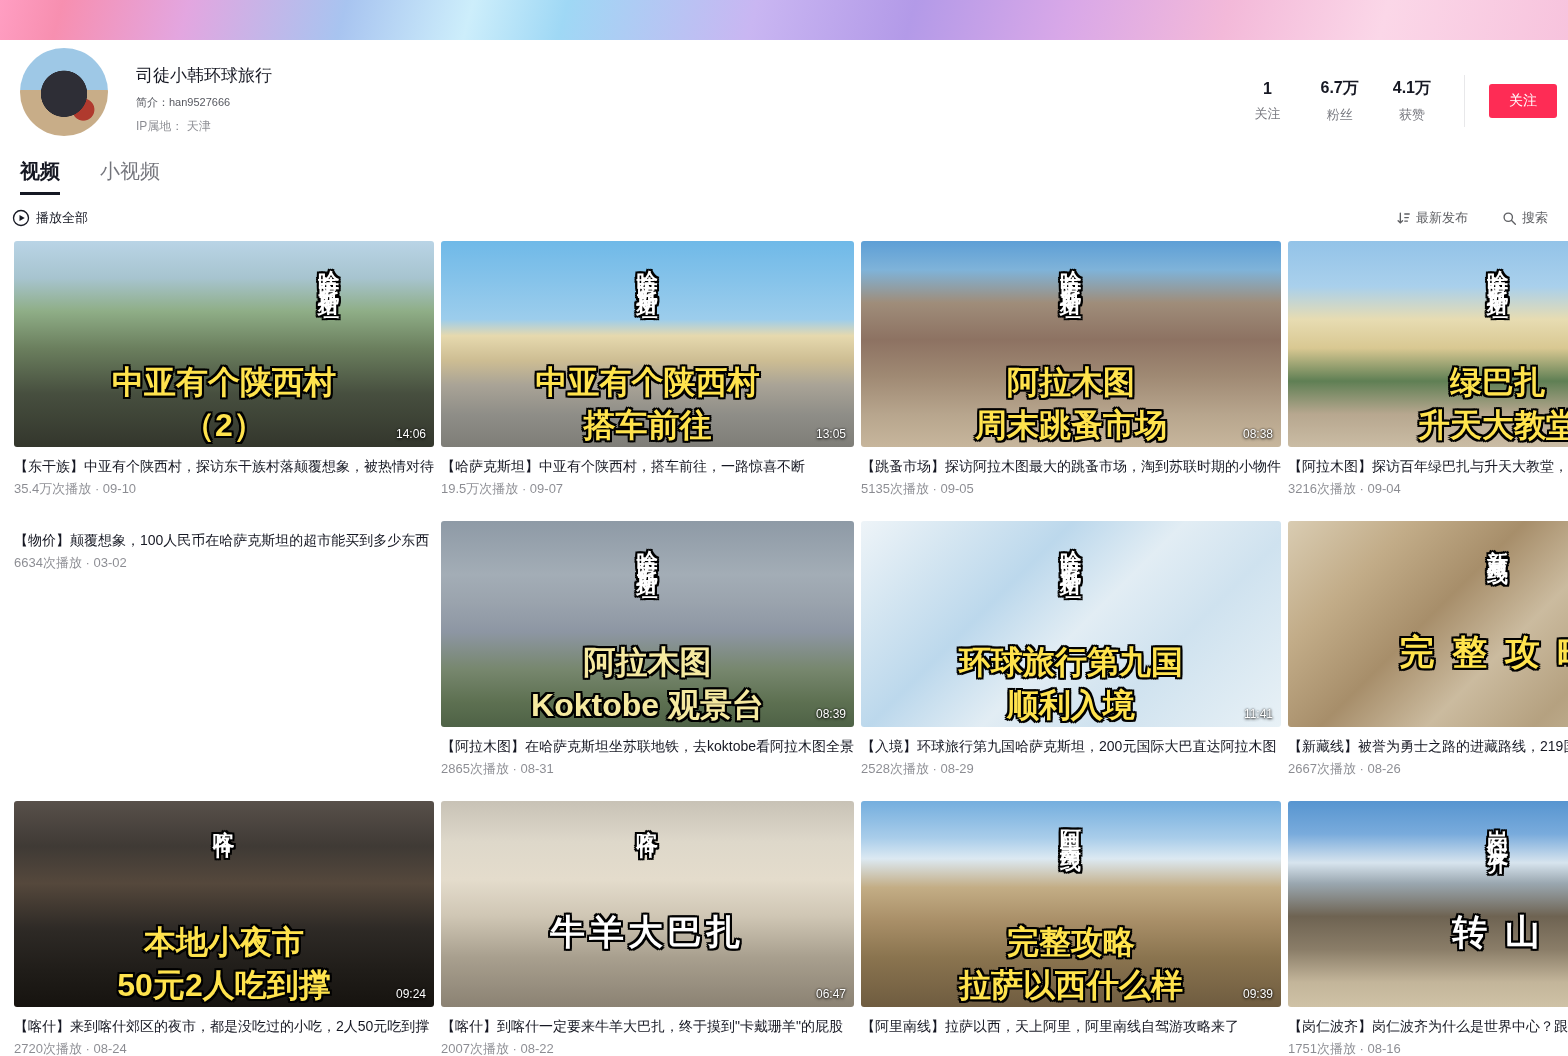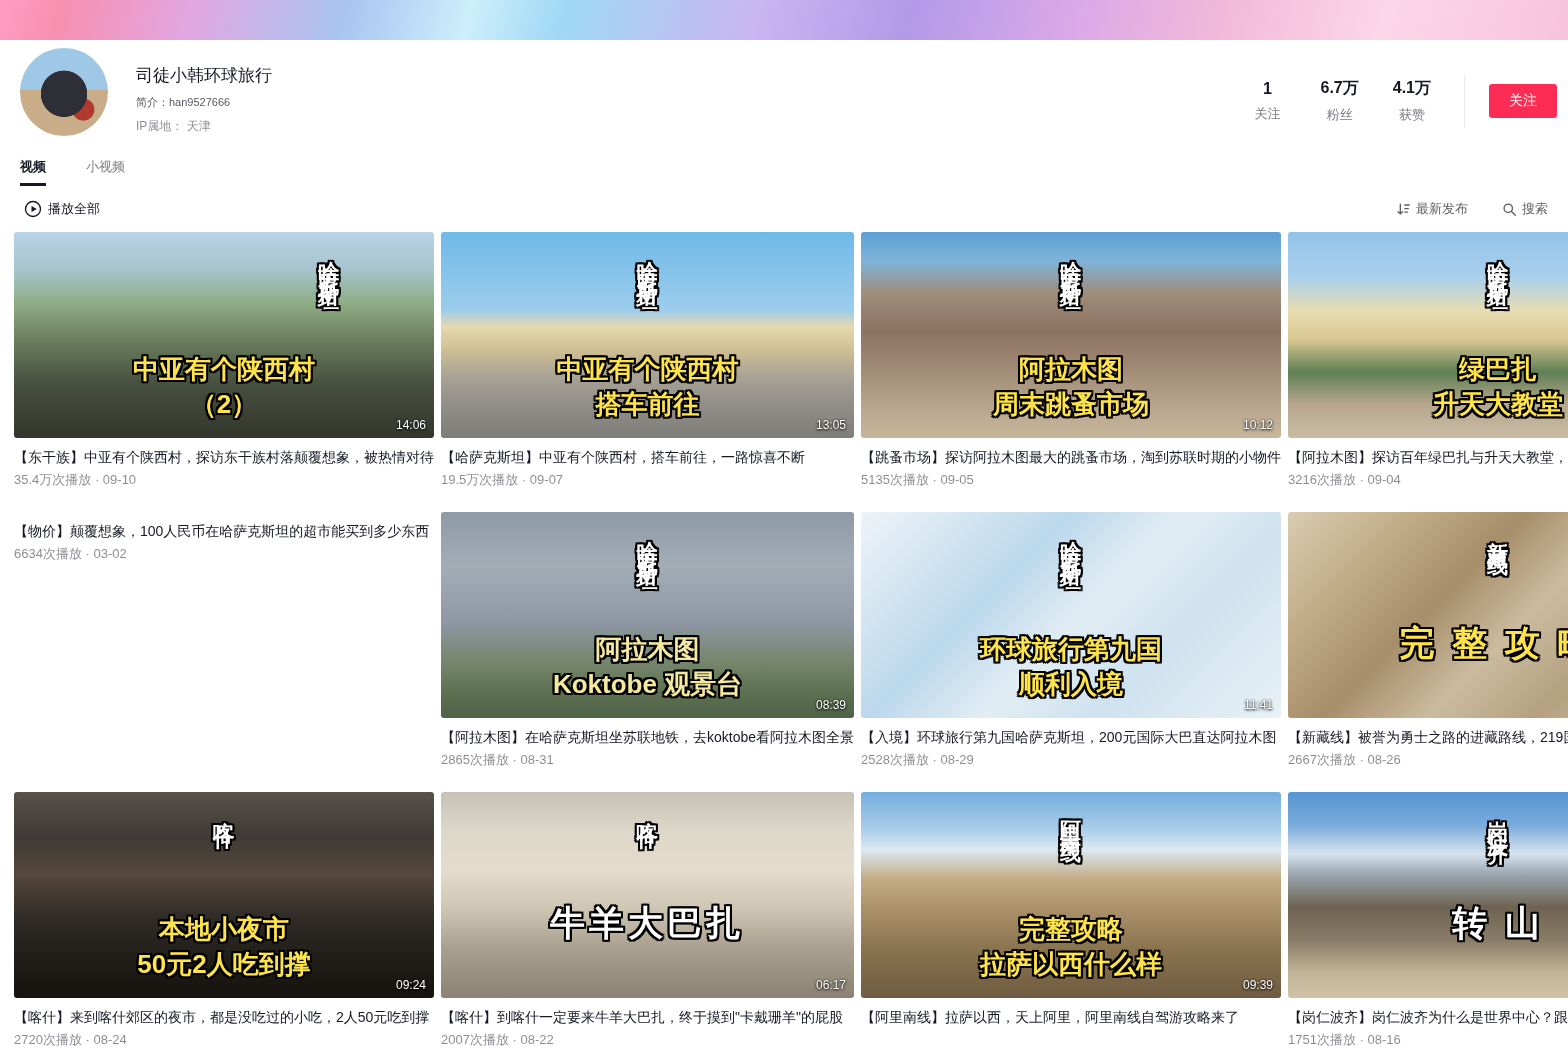--- a/index.html
+++ b/index.html
@@ -34,28 +34,28 @@
   .stat { text-align:center; margin:0 17px; min-width:38px; }
   .stat-value { font-size:16px; font-weight:600; color:#161823; }
   .stat-label { margin-top:7px; font-size:13px; color:rgba(22,24,35,.6); }
   .v-divider { width:1px; height:52px; background:#e8e8ea; margin:0 24px 0 16px; }
   .follow-btn {
     border:none; cursor:pointer; width:68px; height:34px; border-radius:3px;
     color:#fff; font-size:14px; margin-right:0;
   }
   
   .tabs { display:flex; padding:0 20px; margin-top:22px; }
-  .tab { font-size:13px; margin-right:40px; padding-bottom:10px; position:relative;
+  .tab { font-size:20px; margin-right:40px; padding-bottom:10px; position:relative;
          color:rgba(22,24,35,.6); cursor:pointer; }
   .tab.active { color:#161823; font-weight:600; }
   .tab.active::after {
     content:""; position:absolute; left:0; right:0; bottom:0; height:3px; background:#161823;
   }
   
-  .toolbar { display:flex; padding:14px 20px 12px 24px; }
+  .toolbar { display:flex; padding:14px 20px 12px 12px; }
   .play-all { display:flex; align-items:center; cursor:pointer; font-size:13px; color:#161823; }
   .play-all svg { margin-right:6px; display:block; }
   .toolbar-right { margin-left:auto; display:flex; align-items:center; }
   .tool-item { display:flex; align-items:center; font-size:13px; color:#5e5f63;
                cursor:pointer; margin-left:34px; }
   .tool-item svg { margin-right:5px; display:block; }
   
   .grid {
     display:grid; grid-template-columns:repeat(4,1fr);
     column-gap:7px; row-gap:23px; padding:2px 17px 0 14px;
@@ -67,22 +67,22 @@
   }
   .overlay-side {
     position:absolute; top:12px; left:50%; transform:translateX(-50%);
     writing-mode:vertical-rl; color:#fff; font-weight:700; font-size:21px;
     letter-spacing:7px; line-height:1;
     text-shadow:-2px -2px 0 #000,2px -2px 0 #000,-2px 2px 0 #000,2px 2px 0 #000,
                 0 2px 0 #000,2px 0 0 #000,0 -2px 0 #000,-2px 0 0 #000;
   }
   .card:nth-child(1) .overlay-side { left:75%; }
   .overlay-main {
-    position:absolute; left:4px; right:4px; bottom:16px; text-align:center;
-    font-weight:700; font-size:26px; line-height:1.35; white-space:pre-line;
+    position:absolute; left:4px; right:4px; bottom:0; text-align:center;
+    font-weight:700; font-size:32px; line-height:1.35; white-space:pre-line;
     text-shadow:-2px -2px 0 #000,2px -2px 0 #000,-2px 2px 0 #000,2px 2px 0 #000,
                 0 2px 0 #000,2px 0 0 #000,0 -2px 0 #000,-2px 0 0 #000;
   }
   .card:nth-child(8) .overlay-main,
   .card:nth-child(10) .overlay-main,
   .card:nth-child(12) .overlay-main { font-size:35px; bottom:52px; letter-spacing:4px; }
   .duration {
     position:absolute; right:8px; bottom:6px; color:#fff; font-size:12px;
     text-shadow:0 1px 3px rgba(0,0,0,.9), 0 0 2px rgba(0,0,0,.7);
   }
@@ -187,21 +187,21 @@
       <div class="duration">13:05</div>
     </div>
     <div class="card-title">【哈萨克斯坦】中亚有个陕西村，搭车前往，一路惊喜不断</div>
     <div class="card-meta">19.5万次播放 · 09-07</div>
   </div>
     <div class="card">
     <div class="thumb thumb-3">
       <div class="overlay-side">哈萨克斯坦</div>
       <div class="overlay-main" style="color: rgb(255, 227, 77);">阿拉木图
 周末跳蚤市场</div>
-      <div class="duration">10:12</div>
+      <div class="duration">08:38</div>
     </div>
     <div class="card-title">【跳蚤市场】探访阿拉木图最大的跳蚤市场，淘到苏联时期的小物件</div>
     <div class="card-meta">5135次播放 · 09-05</div>
   </div>
     <div class="card">
     <div class="thumb thumb-4">
       <div class="overlay-side">哈萨克斯坦</div>
       <div class="overlay-main" style="color: rgb(255, 227, 77);">绿巴扎
 升天大教堂</div>
 
@@ -249,21 +249,21 @@
 50元2人吃到撑</div>
       <div class="duration">09:24</div>
     </div>
     <div class="card-title">【喀什】来到喀什郊区的夜市，都是没吃过的小吃，2人50元吃到撑</div>
     <div class="card-meta">2720次播放 · 08-24</div>
   </div>
     <div class="card">
     <div class="thumb thumb-10">
       <div class="overlay-side">喀什</div>
       <div class="overlay-main" style="color: rgb(255, 255, 255);">牛羊大巴扎</div>
-      <div class="duration">06:17</div>
+      <div class="duration">06:47</div>
     </div>
     <div class="card-title">【喀什】到喀什一定要来牛羊大巴扎，终于摸到"卡戴珊羊"的屁股</div>
     <div class="card-meta">2007次播放 · 08-22</div>
   </div>
     <div class="card">
     <div class="thumb thumb-11">
       <div class="overlay-side">阿里南线</div>
       <div class="overlay-main" style="color: rgb(255, 227, 77);">完整攻略
 拉萨以西什么样</div>
       <div class="duration">09:39</div>

